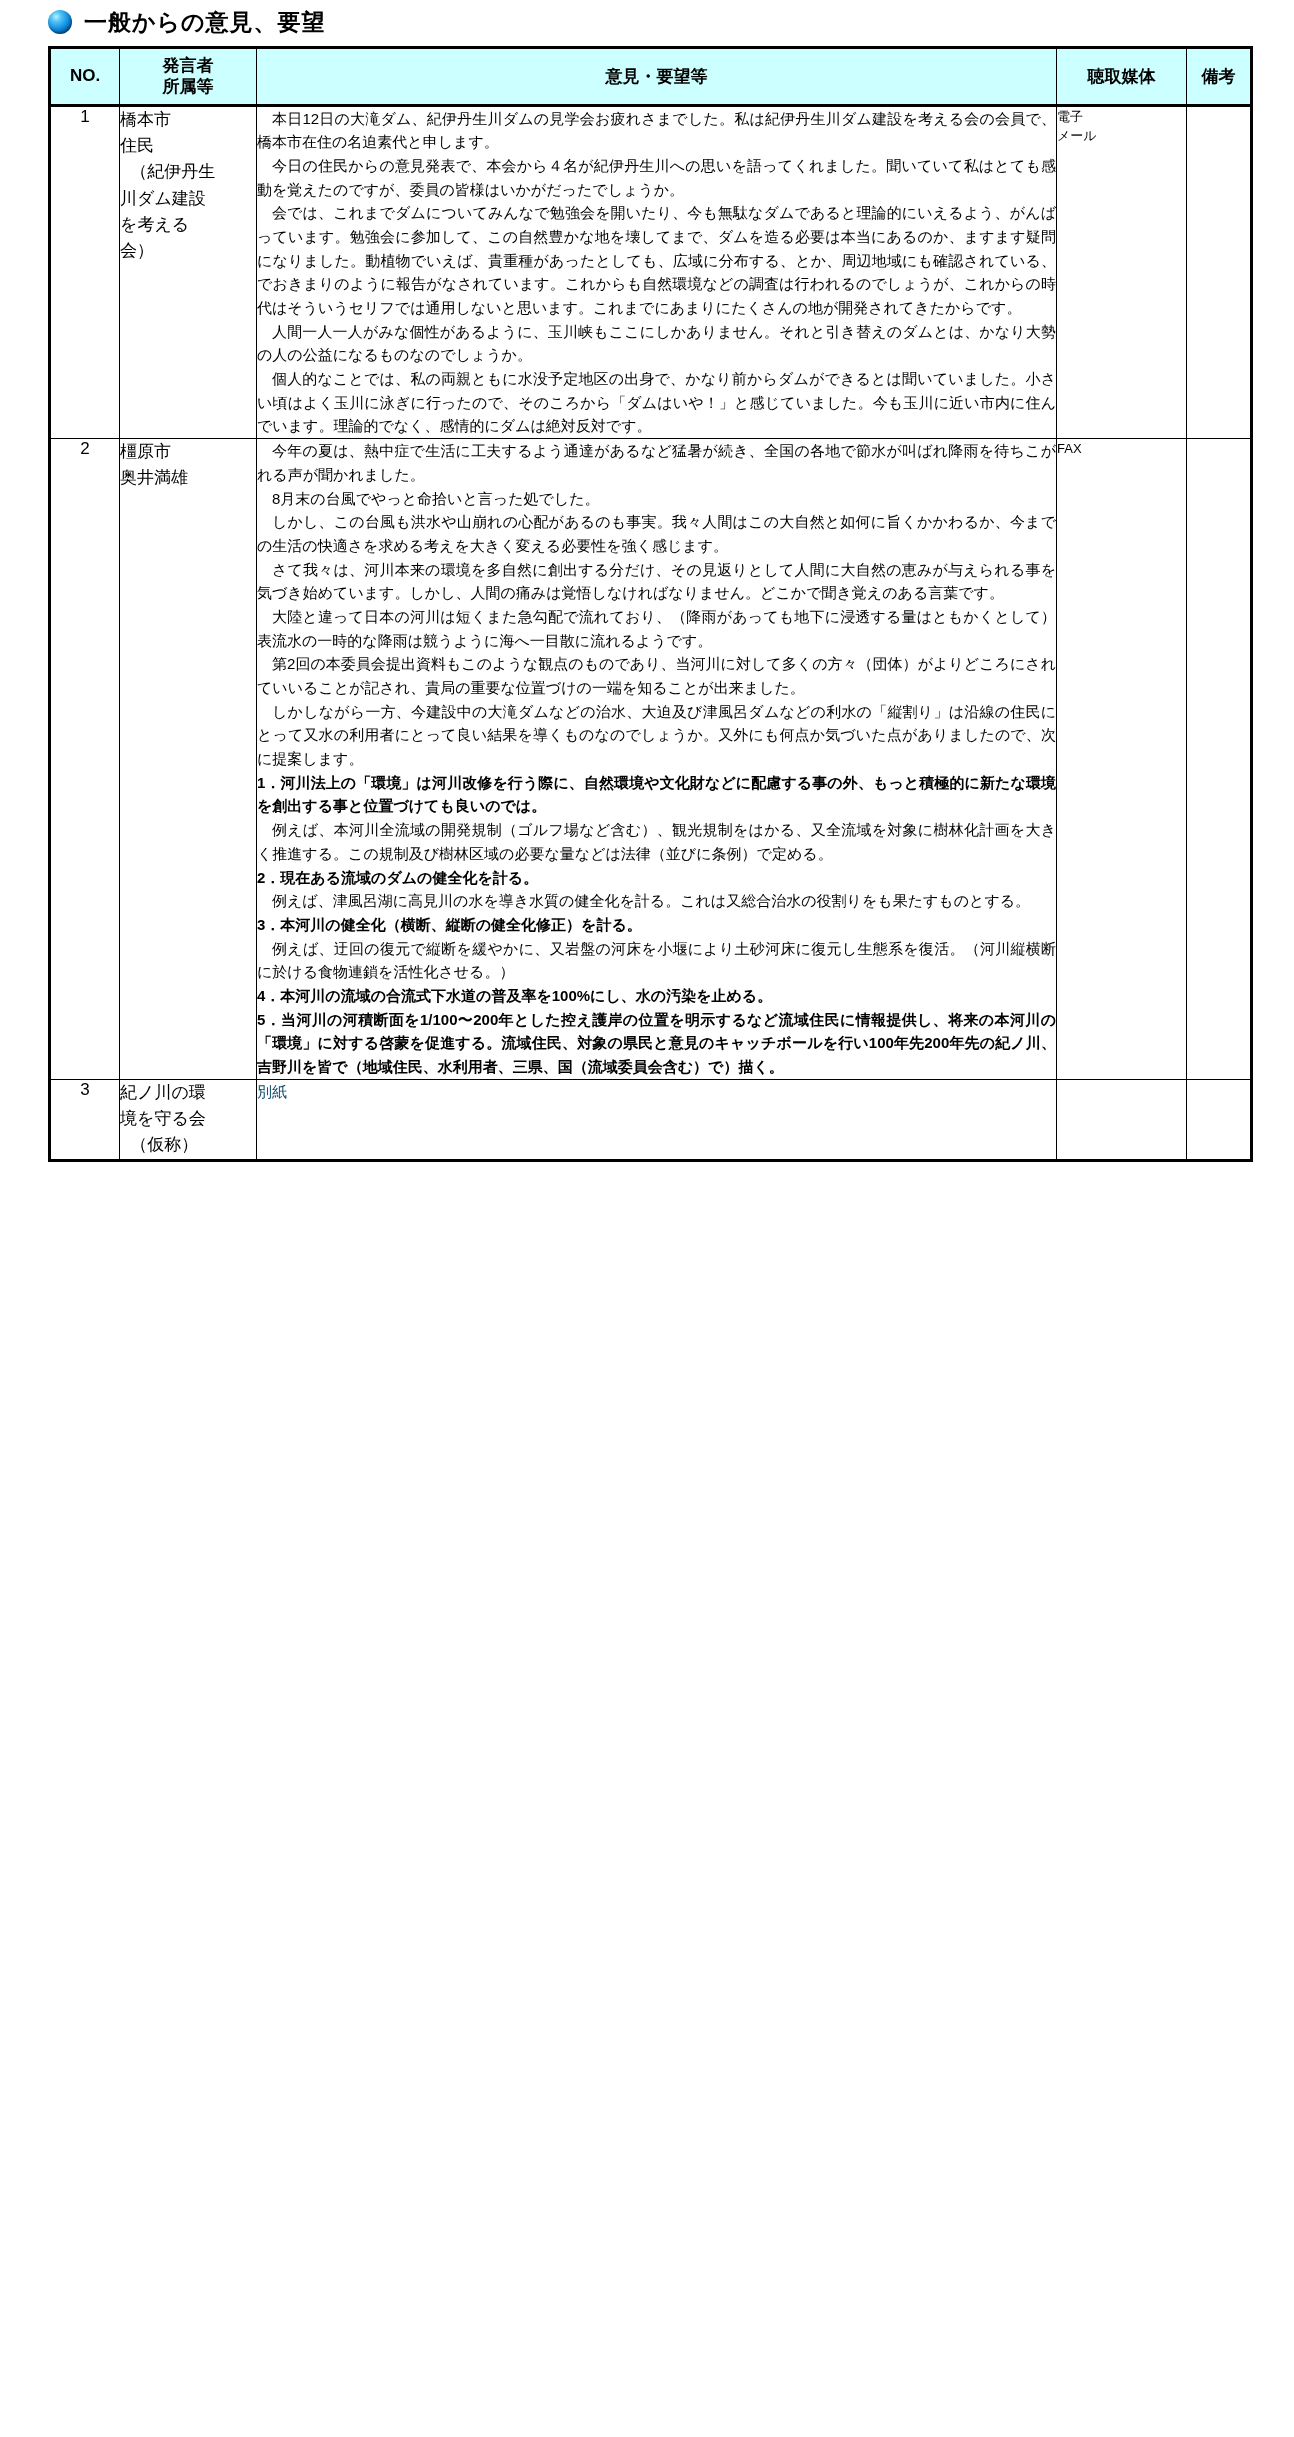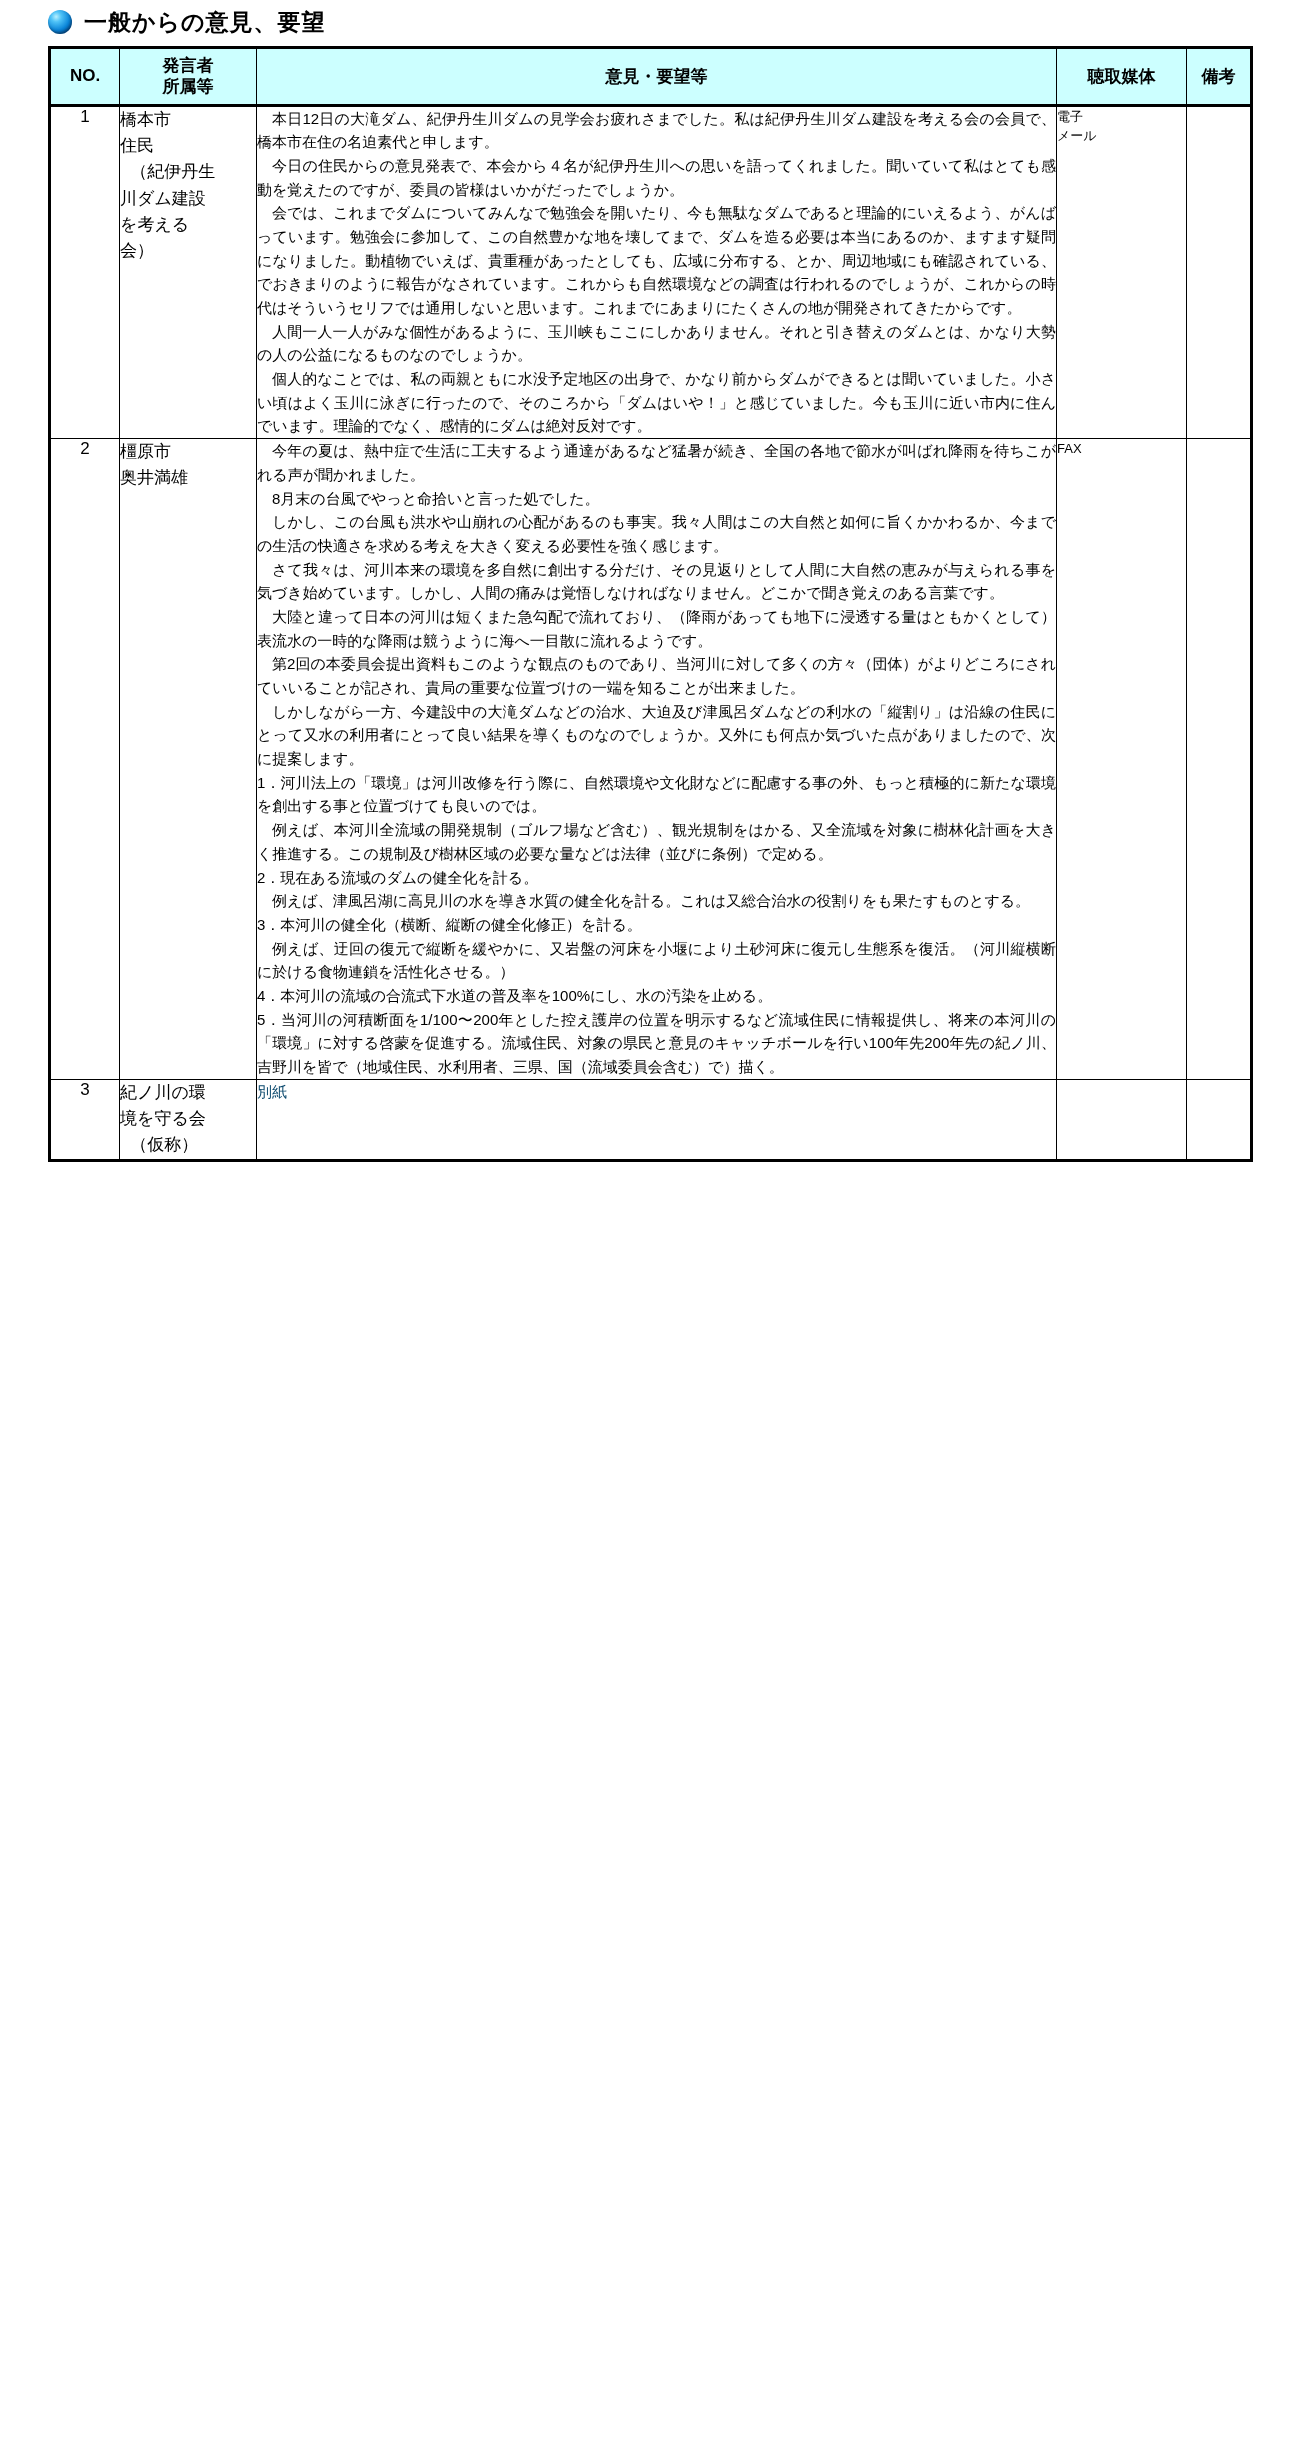--- a/index.html
+++ b/index.html
@@ -93,21 +93,21 @@
     font-size: 15px;
     line-height: 1.58;
     padding: 8px 8px 10px 10px;
     text-align: justify;
     word-break: break-all;
   }
   td.opinion-cell p {
     margin: 0;
     text-indent: 1em;
   }
-  td.opinion-cell p.noindent { text-indent: 0; }
+  td.opinion-cell p.noindent { text-indent: 0; font-weight: bold; }
   td.opinion-cell .attach {
     color: #0c4a6e;
     text-indent: 0;
   }
 
   td.media-cell {
     font-size: 13px;
     line-height: 1.5;
     padding: 8px 4px 8px 6px;
     word-break: break-all;

